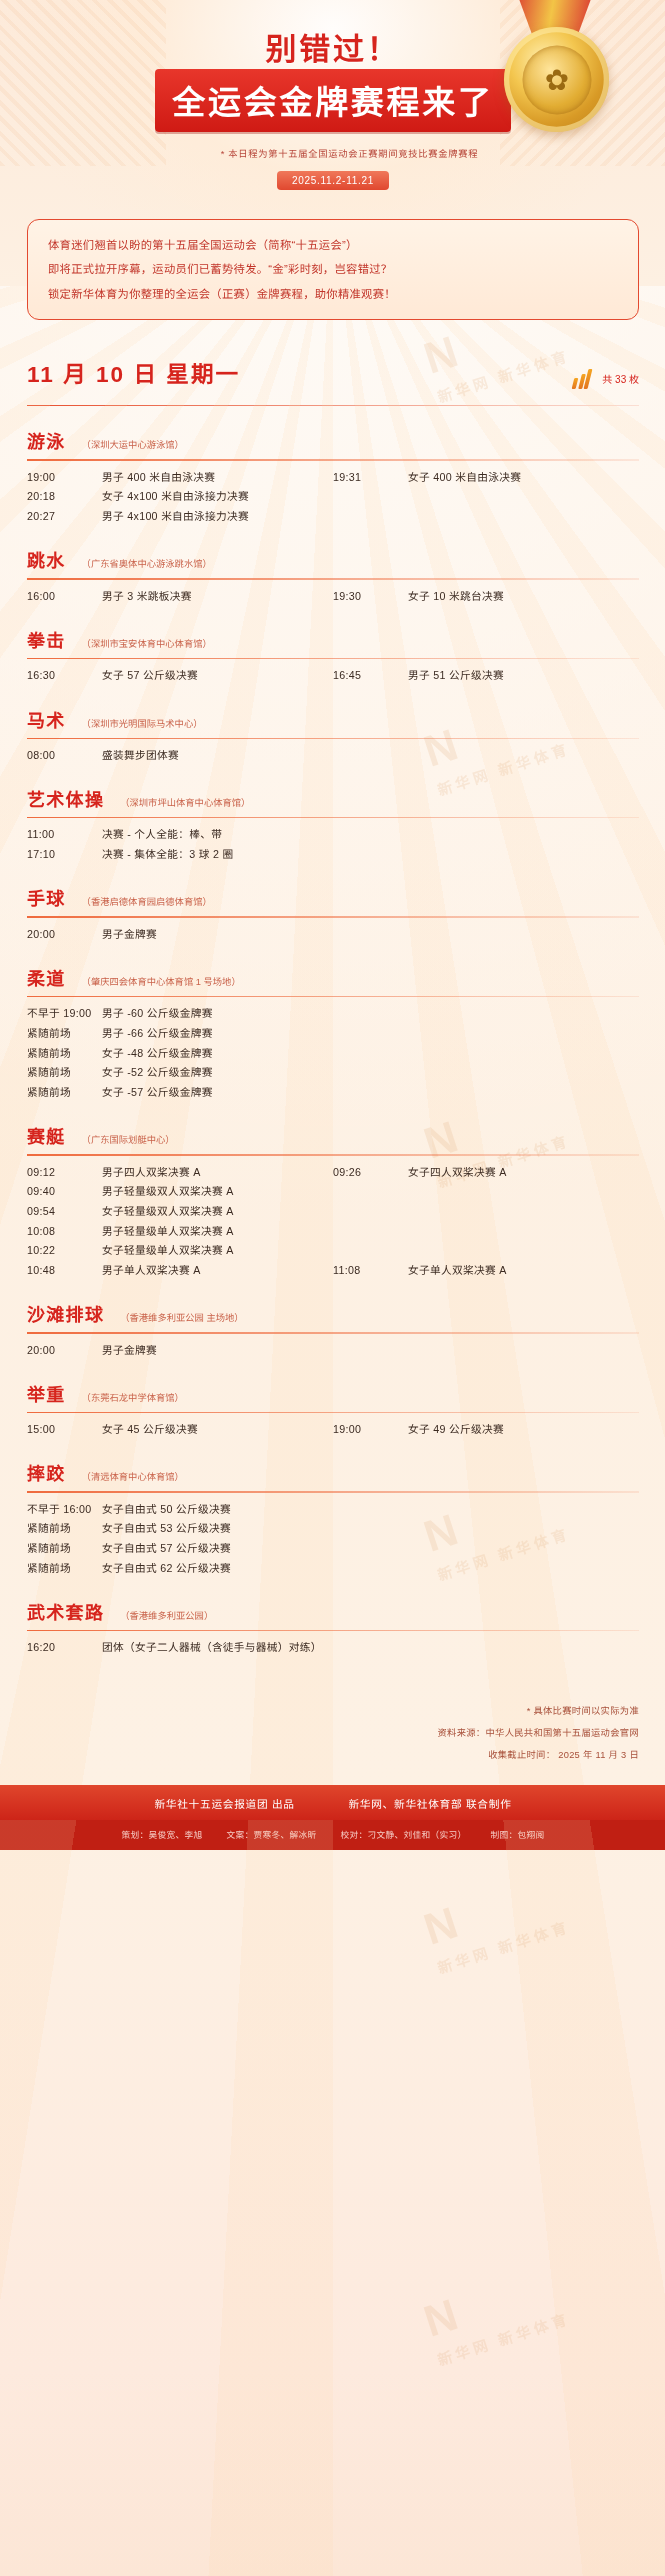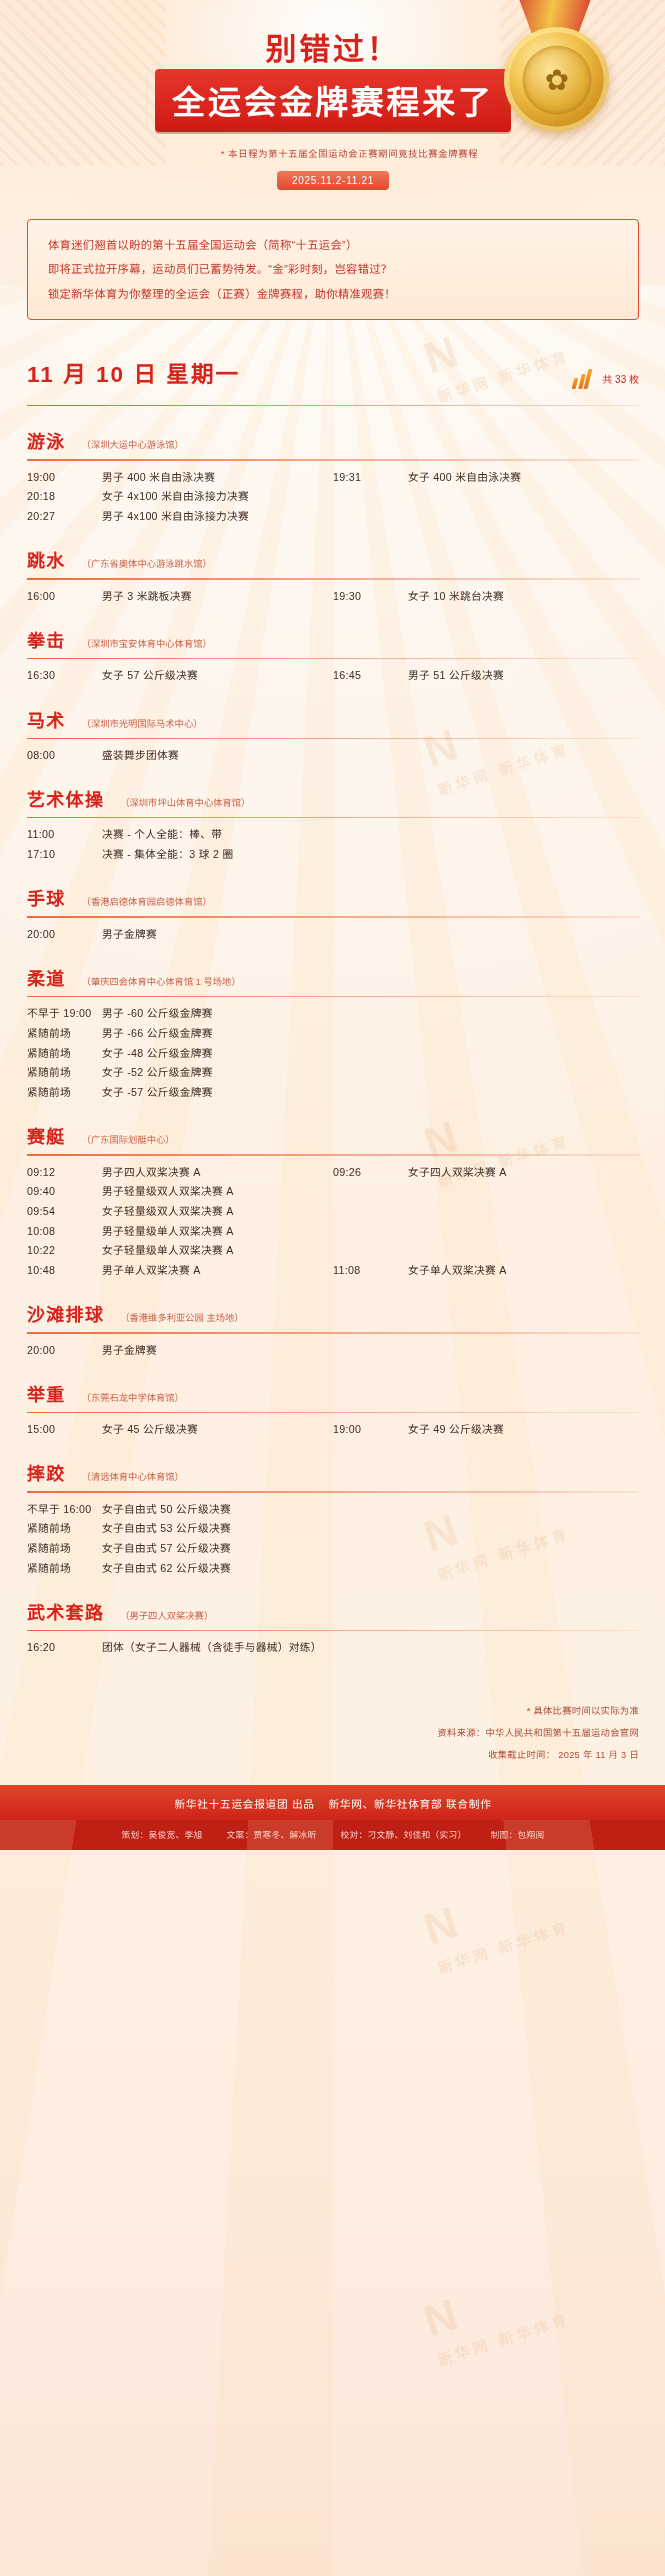--- a/index.html
+++ b/index.html
@@ -109,21 +109,21 @@
   .medal-emblem {
     position:absolute; left:50%; top:50%; transform:translate(-50%,-50%);
     font-size:29px; color:#9a6a12;
   }
 
   
   .intro {
     position:relative;
     margin:29px 27px 0;
     border:1.3px solid #e3492f;
-    border-radius:4px;
+    border-radius:12px;
     background:linear-gradient(180deg,#fff3e6 0%, #ffe9d6 100%);
     padding:16px 20px;
   }
   .intro p {
     margin:0 0 6px;
     font-size:11.3px; line-height:1.62; color:#c2352a; letter-spacing:0.3px;
   }
   .intro p:last-child { margin-bottom:0; }
 
   
@@ -194,21 +194,21 @@
   .foot-bar {
     position:relative;
     margin-top:24px;
     background:linear-gradient(180deg,#e0462c 0%, #cd2418 100%);
     padding:10.7px 0 9.3px;
     text-align:center;
   }
   .foot-bar .line1 {
     color:#fff; font-size:10.7px; letter-spacing:0.7px;
   }
-  .foot-bar .line1 span { margin:0 5px;text-align:right; }
+  .foot-bar .line1 span { margin:0 25px;text-align:right; }
   .credits {
     background:#c01f13;
     padding:8px 0 9.3px;
     text-align:center;
     color:#f7cfc8; font-size:8.7px; letter-spacing:0.3px;
   }
   .credits span { margin:0 10.7px; }
 </style>
 </head>
 <body>
@@ -549,21 +549,21 @@
             <div class="ev wide">
               <span class="ev-time">紧随前场</span>
               <span class="ev-name">女子自由式 62 公斤级决赛</span>
             </div>
           </div>
         </div>
       </div>
       <div class="sport">
         <div class="sport-head">
           <span class="sport-name">武术套路</span>
-          <span class="sport-venue">（男子四人双桨决赛）</span>
+          <span class="sport-venue">（香港维多利亚公园）</span>
         </div>
         <div class="sport-underline"></div>
         <div class="events">
           <div class="ev-row">
             <div class="ev wide">
               <span class="ev-time">16:20</span>
               <span class="ev-name">团体（女子二人器械（含徒手与器械）对练）</span>
             </div>
           </div>
         </div>

